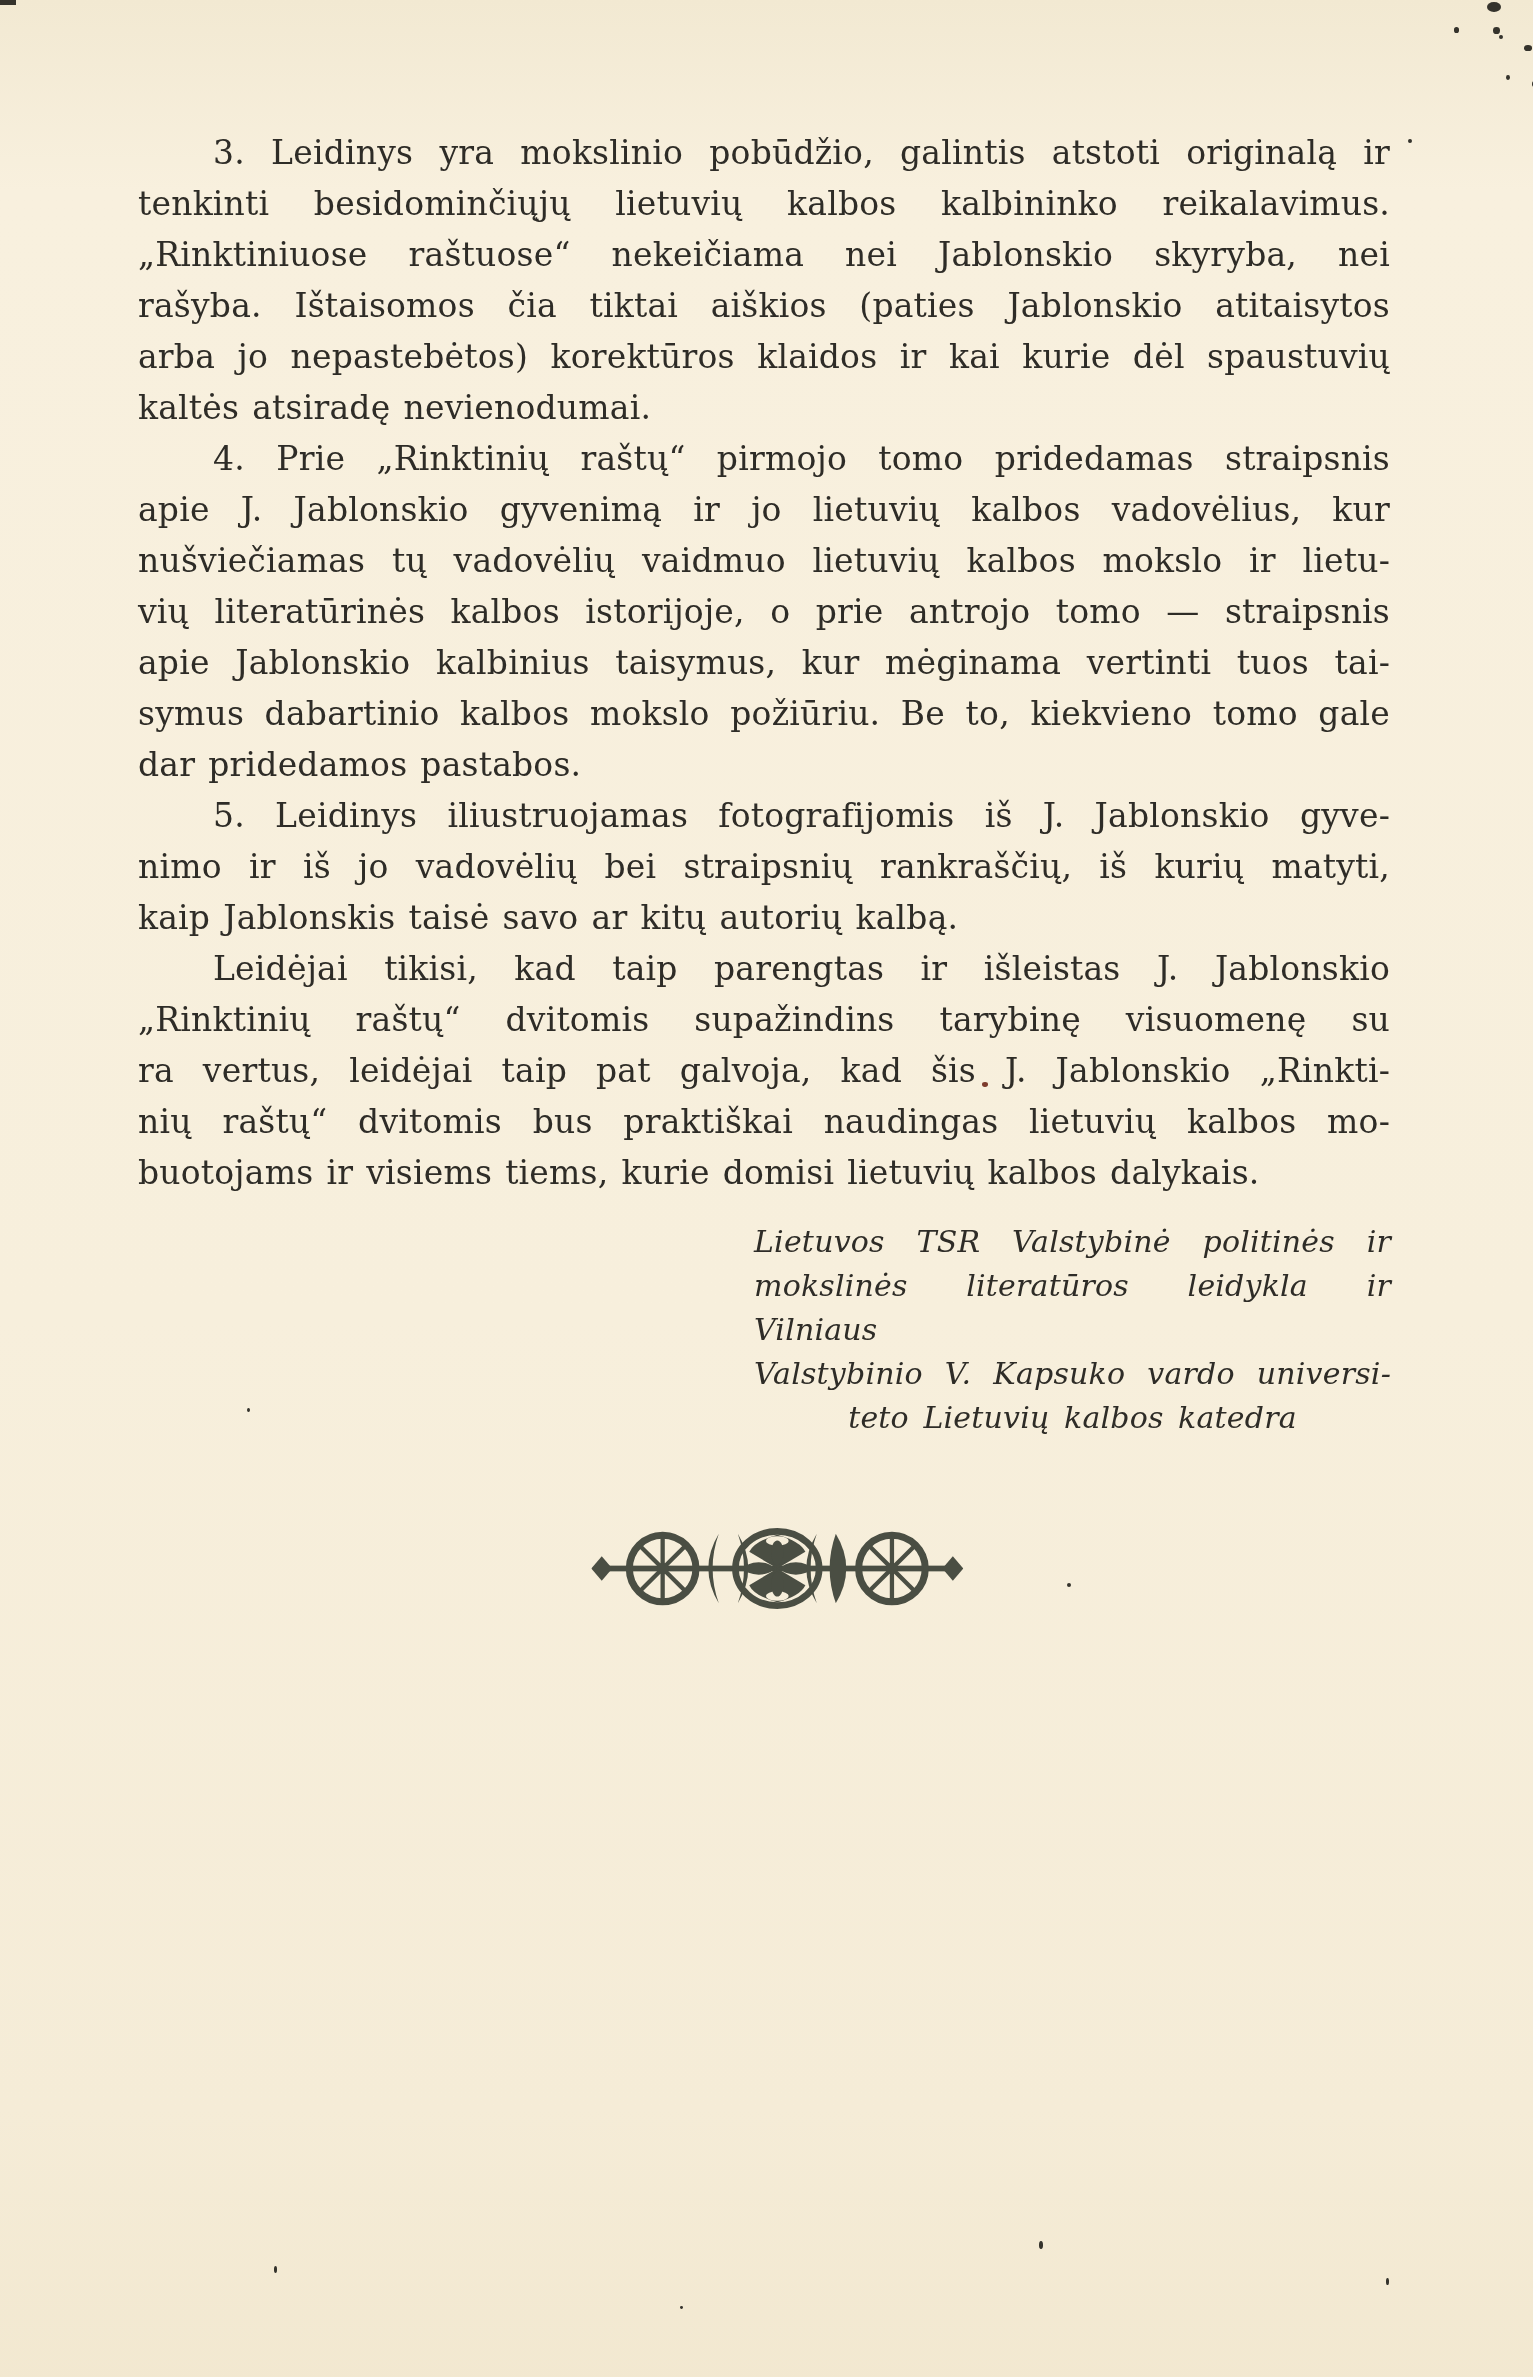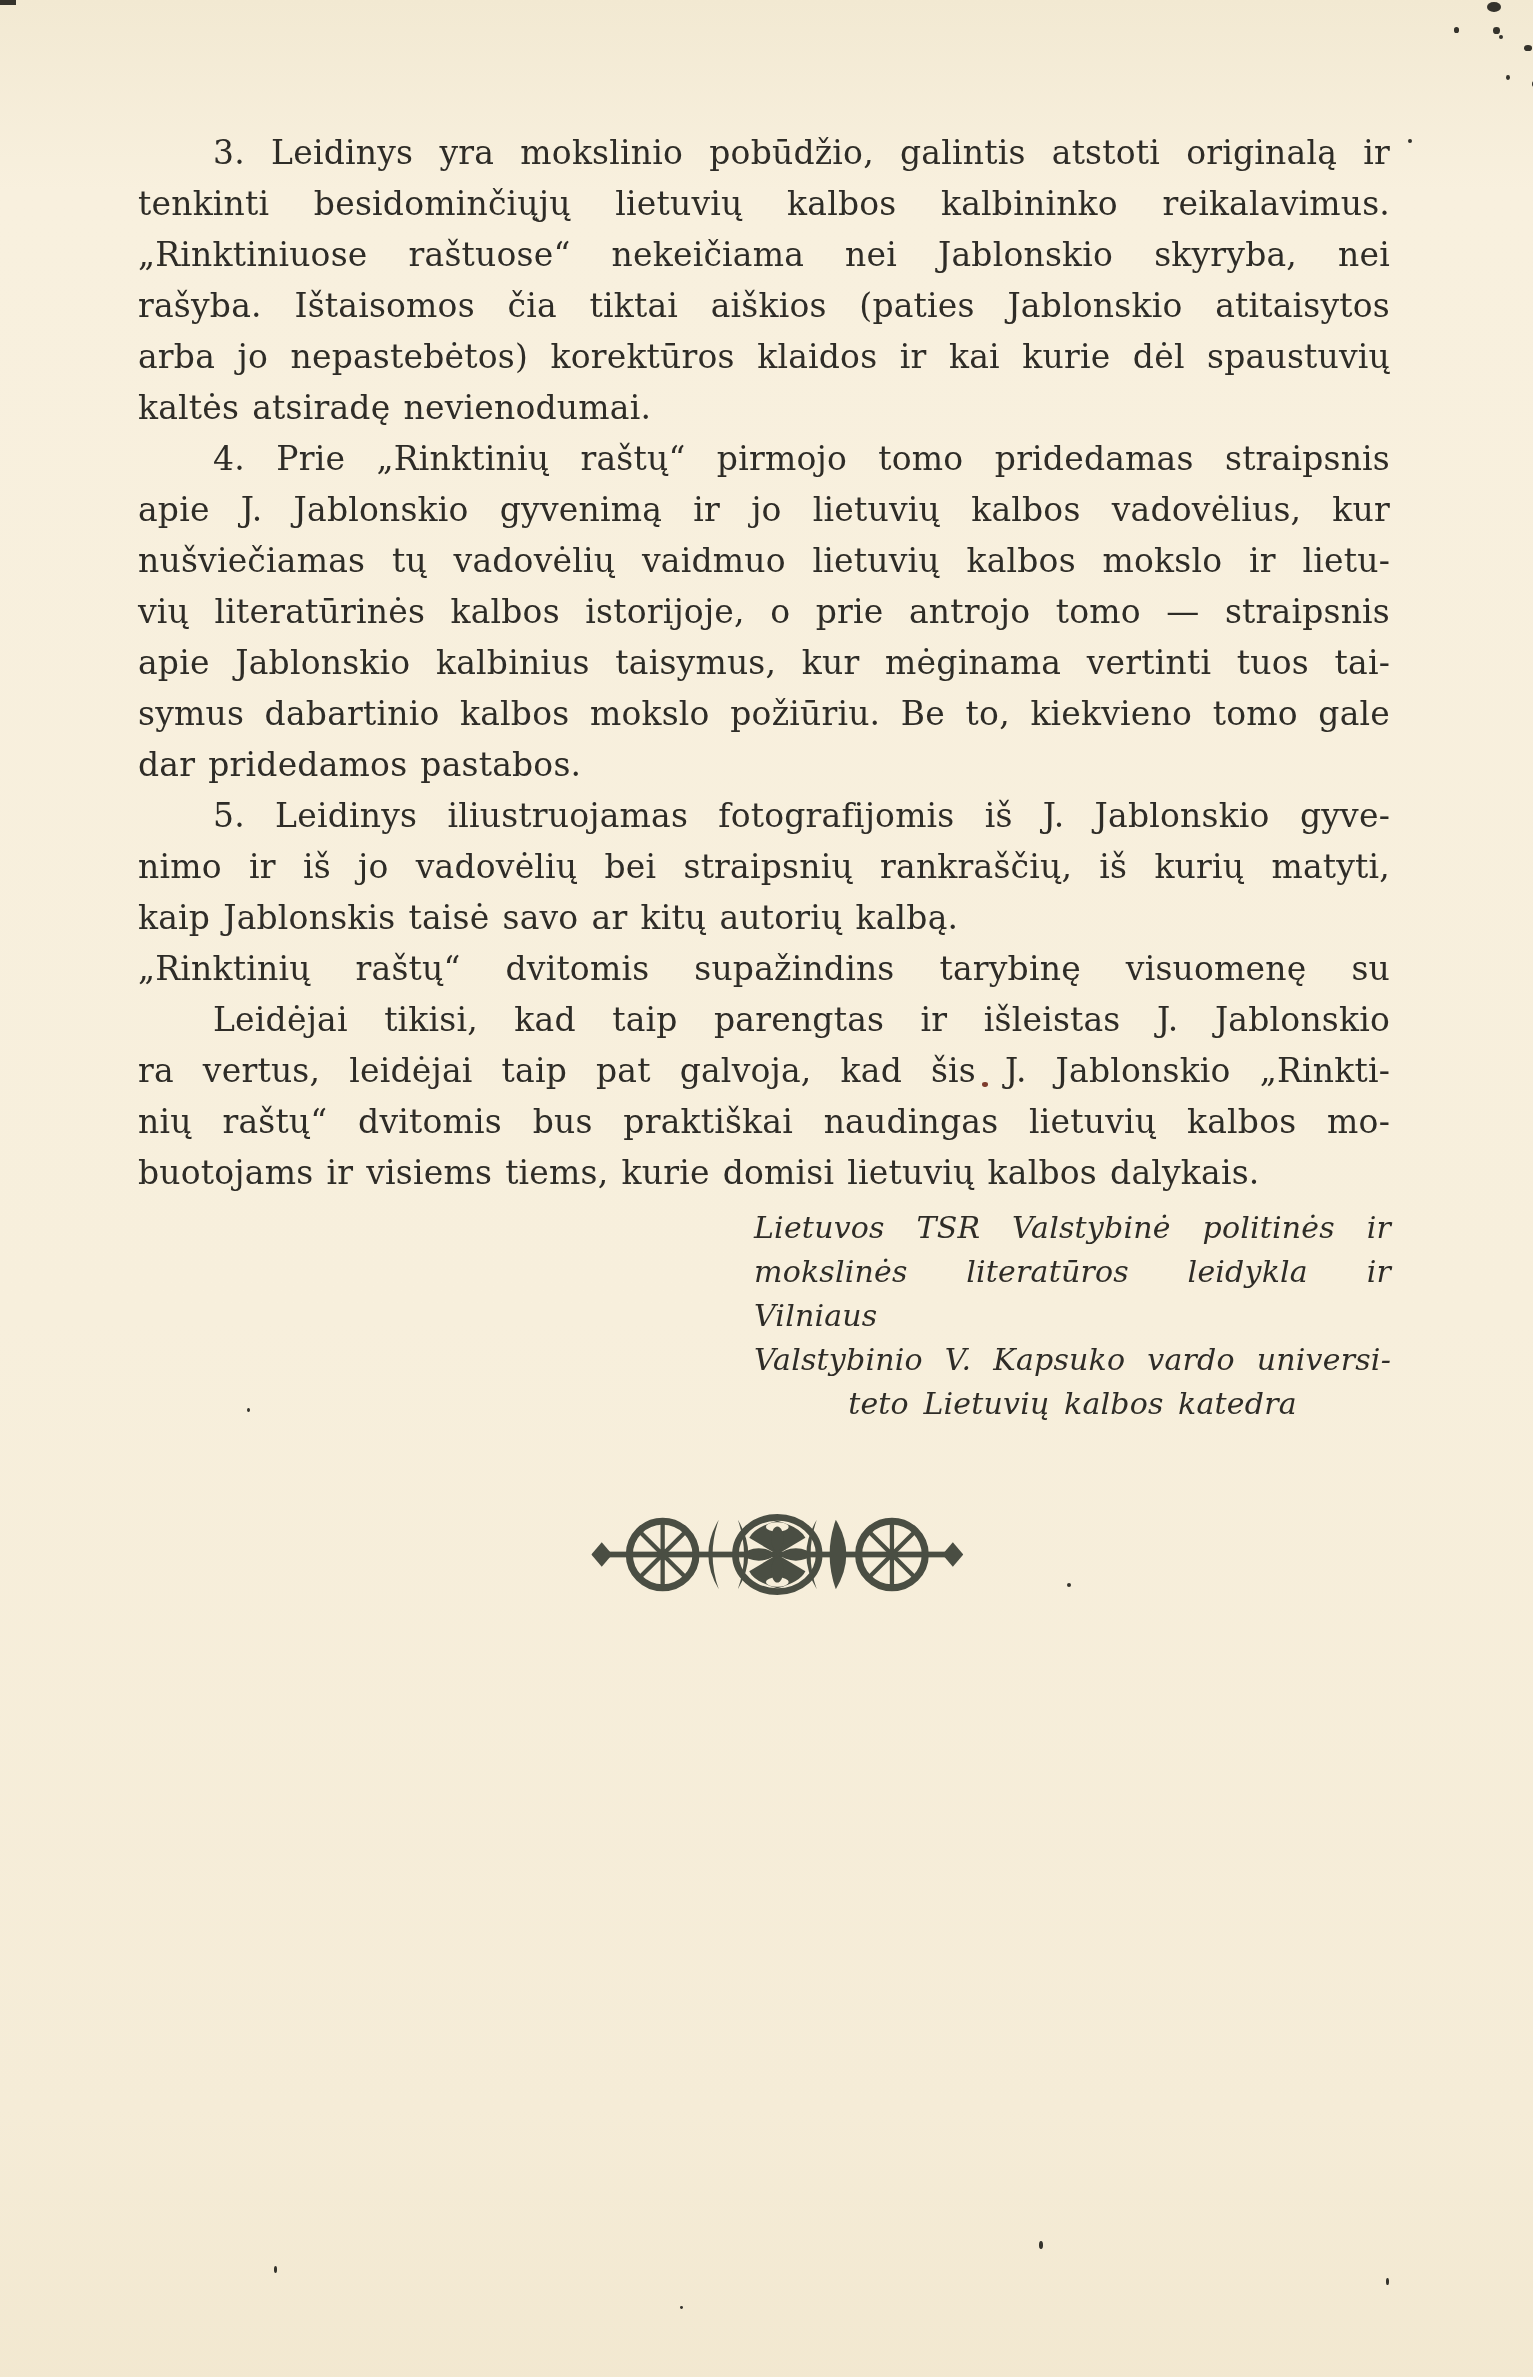--- a/index.html
+++ b/index.html
@@ -14,21 +14,21 @@
     color:var(--ink,#2e2c27);
   }
   .text-block{
     position:absolute;left:138px;top:127px;width:1252px;
     font-size:33px;line-height:51px;word-spacing:2.4px;letter-spacing:0.2px;
   }
   .ln{text-align:justify;text-align-last:justify;}
   .ln.indent{text-indent:75px;}
   .ln.last{text-align-last:left;}
   .sig{
-    margin:8px 0 0 616px;width:637px;
+    margin:22px 0 0 616px;width:637px;
     font-style:italic;font-size:30px;line-height:44px;
     word-spacing:4.8px;letter-spacing:0.2px;
   }
   .sig .ln.center{text-align:right;text-align-last:center;}
   .orn-wrap{margin-top:88px;width:100%;display:flex;justify-content:center;}
   .orn-wrap svg{transform:translateX(13.3px);}
   .orn-shape{fill:var(--orn,#4a4e43);stroke:none;}
   .orn-line{stroke:var(--orn,#4a4e43);fill:none;}
   .orn-hole{fill:var(--paper,#f6eeda);stroke:none;}
   .speck{position:absolute;border-radius:50%;background:#35332c;}
@@ -49,22 +49,22 @@
     <div class="ln indent">4. Prie „Rinktinių raštų“ pirmojo tomo pridedamas straipsnis</div>
     <div class="ln">apie J. Jablonskio gyvenimą ir jo lietuvių kalbos vadovėlius, kur</div>
     <div class="ln">nušviečiamas tų vadovėlių vaidmuo lietuvių kalbos mokslo ir lietu-</div>
     <div class="ln">vių literatūrinės kalbos istorijoje, o prie antrojo tomo — straipsnis</div>
     <div class="ln">apie Jablonskio kalbinius taisymus, kur mėginama vertinti tuos tai-</div>
     <div class="ln">symus dabartinio kalbos mokslo požiūriu. Be to, kiekvieno tomo gale</div>
     <div class="ln last">dar pridedamos pastabos.</div>
     <div class="ln indent">5. Leidinys iliustruojamas fotografijomis iš J. Jablonskio gyve-</div>
     <div class="ln">nimo ir iš jo vadovėlių bei straipsnių rankraščių, iš kurių matyti,</div>
     <div class="ln last">kaip Jablonskis taisė savo ar kitų autorių kalbą.</div>
+    <div class="ln indent">Leidėjai tikisi, kad taip parengtas ir išleistas J. Jablonskio</div>
     <div class="ln">„Rinktinių raštų“ dvitomis supažindins tarybinę visuomenę su</div>
-    <div class="ln indent">Leidėjai tikisi, kad taip parengtas ir išleistas J. Jablonskio</div>
     <div class="ln">ra vertus, leidėjai taip pat galvoja, kad šis J. Jablonskio „Rinkti-</div>
     <div class="ln">nių raštų“ dvitomis bus praktiškai naudingas lietuvių kalbos mo-</div>
     <div class="ln last">buotojams ir visiems tiems, kurie domisi lietuvių kalbos dalykais.</div>
 
     <div class="sig">
       <div class="ln">Lietuvos TSR Valstybinė politinės ir</div>
       <div class="ln">mokslinės literatūros leidykla ir Vilniaus</div>
       <div class="ln">Valstybinio V. Kapsuko vardo universi-</div>
       <div class="ln center">teto Lietuvių kalbos katedra</div>
     </div>

